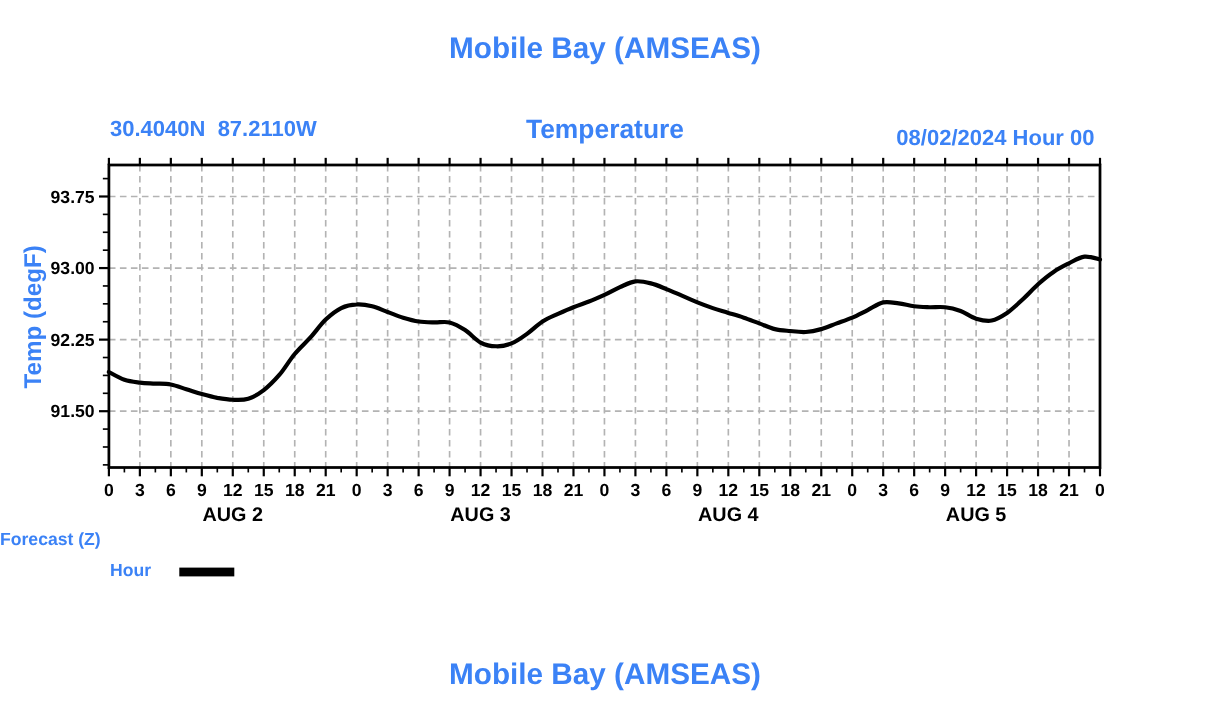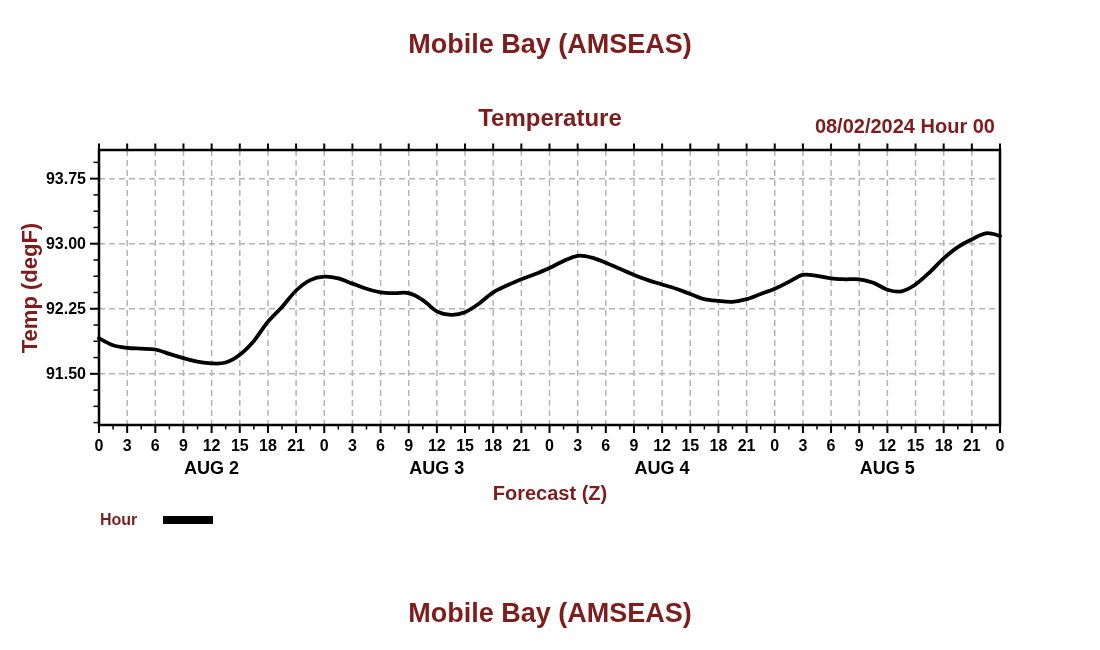--- a/index.html
+++ b/index.html
@@ -2,49 +2,50 @@
 <html><head>
 <meta charset="utf-8">
 <style>
   html, body { margin: 0; padding: 0; background: #ffffff; }
   .canvas {
     position: relative;
     width: 1100px;
     height: 650px;
     background: #ffffff;
     font-family: "Liberation Sans", sans-serif;
-    color: #7f1d1d;
+    color: #3b82f6;
     overflow: hidden;
   }
   .abs { position: absolute; }
   .b { font-weight: bold; }
   .title-top    { top: 29px;  left: 0; right: 0; text-align: center; font-size: 27px; }
   .title-bottom { top: 598px; left: 0; right: 0; text-align: center; font-size: 27px; }
   .station1 { top: 77px;  left: 100px; font-size: 20px; white-space: pre; }
   .station2 { top: 107px; left: 100px; font-size: 20px; white-space: pre; }
   .subtitle { top: 104px; left: 0; right: 0; text-align: center; font-size: 24px; }
   .datetime { top: 115px; right: 105px; font-size: 20px; }
   .ylabel {
     top: 273px; left: -118px; width: 300px; height: 30px;
     text-align: center; font-size: 22px;
     transform: rotate(-90deg);
   }
-  .xlabel { top: 482px; left: 0; right: 0; text-align: center; font-size: 20px; }
+  .xlabel { top: 482px; left: 0; right: 0; text-align: left; font-size: 16px; }
   .legend-label { top: 511px; left: 100px; font-size: 16px; }
   .legend-swatch { top: 516px; left: 163px; width: 50px; height: 8px; background: #000; }
   svg.chart { position: absolute; left: 0; top: 0; }
   svg.chart text { font-family: "Liberation Sans", sans-serif; font-weight: bold; fill: #000; }
 </style>
 </head>
 <body>
 
 <div class="canvas">
 
   <div class="abs b title-top">Mobile Bay (AMSEAS)</div>
 
+  <div class="abs b station2">30.4040N  87.2110W</div>
   <div class="abs b subtitle">Temperature</div>
   <div class="abs b datetime">08/02/2024 Hour 00</div>
 
   <div class="abs b ylabel">Temp (degF)</div>
 
   <svg class="chart" width="1100" height="650" viewBox="0 0 1100 650" id="chart-svg">
       <g stroke="#b3b3b3" stroke-dasharray="6 4">
         <line x1="127.15625" y1="150" x2="127.15625" y2="425" stroke-width="1.5"></line>
         <line x1="155.3125" y1="150" x2="155.3125" y2="425" stroke-width="1.5"></line>
         <line x1="183.46875" y1="150" x2="183.46875" y2="425" stroke-width="1.5"></line>

